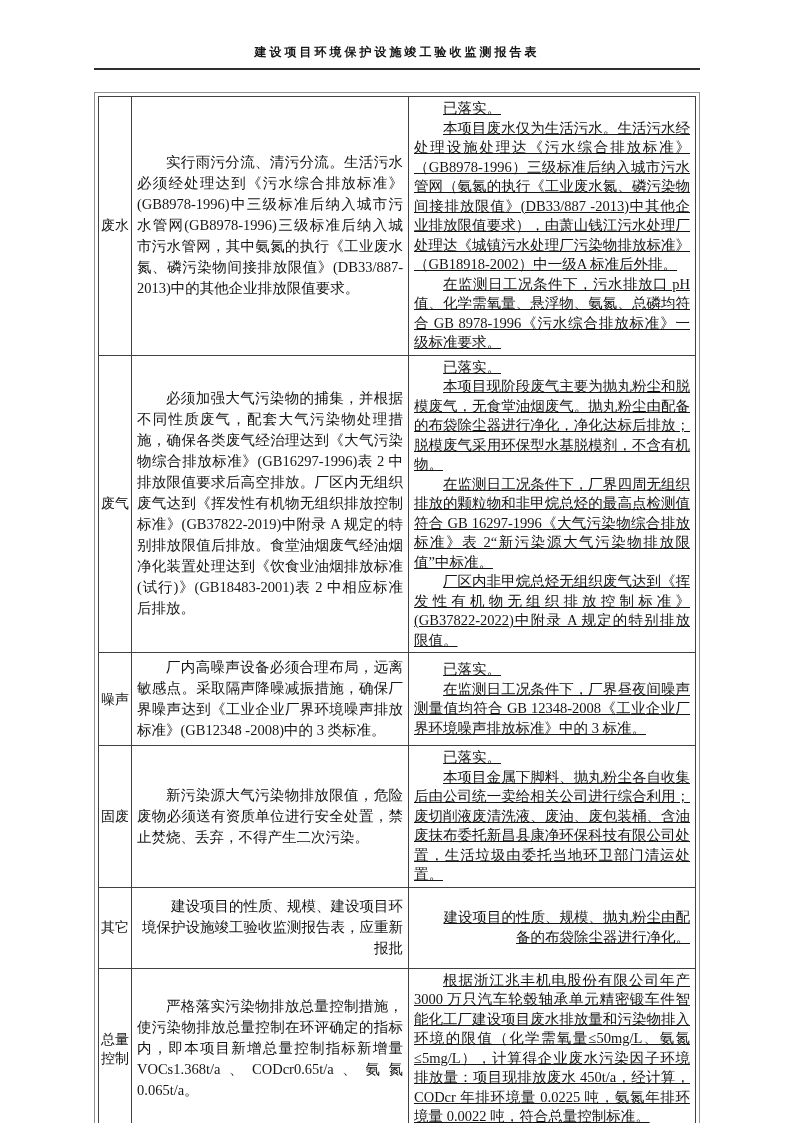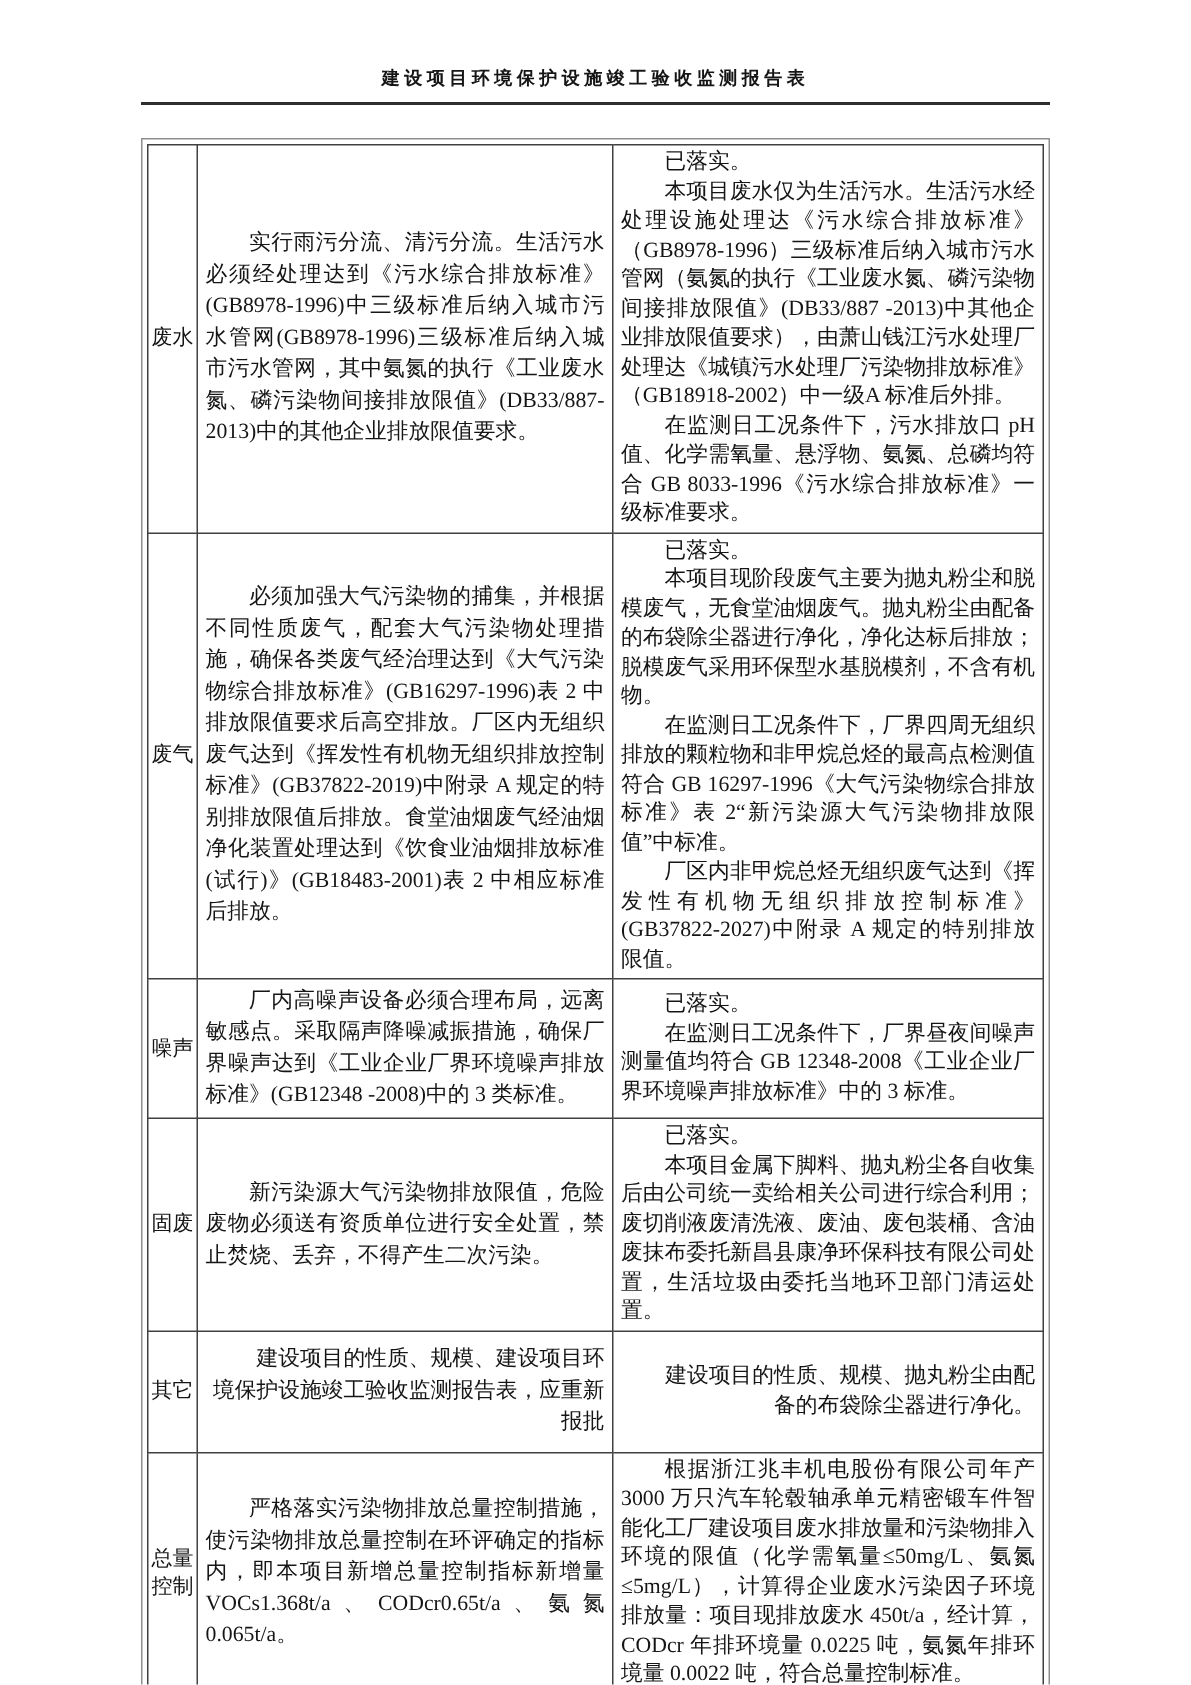--- a/index.html
+++ b/index.html
@@ -38,20 +38,21 @@
   }
   td.measure {
     width: 266px;
     font-size: 14.5px; line-height: 21px;
     text-align: justify;
     margin-left: 13px;
   }
   td.status {
     font-size: 14.5px; line-height: 19.5px;
     text-align: justify;
+    text-decoration: underline;
   }
   td p { margin: 0; text-indent: 2em; }
 
   tr.r1 td { height: 234px; }
   tr.r2 td { height: 222px; }
   tr.r3 td { height: 88px; }
   tr.r4 td { height: 114px; }
   tr.r5 td { height: 76px; text-align: right; }
   tr.r6 td { height: 152px; }
 </style>
@@ -69,34 +70,34 @@
       <tbody>
 
         <tr class="r1">
           <td class="cat">废水</td>
           <td class="measure">
             <p>实行雨污分流、清污分流。生活污水必须经处理达到《污水综合排放标准》(GB8978-1996)中三级标准后纳入城市污水管网(GB8978-1996)三级标准后纳入城市污水管网，其中氨氮的执行《工业废水氮、磷污染物间接排放限值》(DB33/887-2013)中的其他企业排放限值要求。</p>
           </td>
           <td class="status">
             <p>已落实。</p>
             <p>本项目废水仅为生活污水。生活污水经处理设施处理达《污水综合排放标准》（GB8978-1996）三级标准后纳入城市污水管网（氨氮的执行《工业废水氮、磷污染物间接排放限值》(DB33/887 -2013)中其他企业排放限值要求），由萧山钱江污水处理厂处理达《城镇污水处理厂污染物排放标准》（GB18918-2002）中一级A 标准后外排。</p>
-            <p>在监测日工况条件下，污水排放口 pH 值、化学需氧量、悬浮物、氨氮、总磷均符合 GB 8033-1996《污水综合排放标准》一级标准要求。</p>
+            <p>在监测日工况条件下，污水排放口 pH 值、化学需氧量、悬浮物、氨氮、总磷均符合 GB 8978-1996《污水综合排放标准》一级标准要求。</p>
           </td>
         </tr>
 
         <tr class="r2">
           <td class="cat">废气</td>
           <td class="measure">
             <p>必须加强大气污染物的捕集，并根据不同性质废气，配套大气污染物处理措施，确保各类废气经治理达到《大气污染物综合排放标准》(GB16297-1996)表 2 中排放限值要求后高空排放。厂区内无组织废气达到《挥发性有机物无组织排放控制标准》(GB37822-2019)中附录 A 规定的特别排放限值后排放。食堂油烟废气经油烟净化装置处理达到《饮食业油烟排放标准(试行)》(GB18483-2001)表 2 中相应标准后排放。</p>
           </td>
           <td class="status">
             <p>已落实。</p>
             <p>本项目现阶段废气主要为抛丸粉尘和脱模废气，无食堂油烟废气。抛丸粉尘由配备的布袋除尘器进行净化，净化达标后排放；脱模废气采用环保型水基脱模剂，不含有机物。</p>
             <p>在监测日工况条件下，厂界四周无组织排放的颗粒物和非甲烷总烃的最高点检测值符合 GB 16297-1996《大气污染物综合排放标准》表 2“新污染源大气污染物排放限值”中标准。</p>
-            <p>厂区内非甲烷总烃无组织废气达到《挥发性有机物无组织排放控制标准》(GB37822-2027)中附录 A 规定的特别排放限值。</p>
+            <p>厂区内非甲烷总烃无组织废气达到《挥发性有机物无组织排放控制标准》(GB37822-2022)中附录 A 规定的特别排放限值。</p>
           </td>
         </tr>
 
         <tr class="r3">
           <td class="cat">噪声</td>
           <td class="measure">
             <p>厂内高噪声设备必须合理布局，远离敏感点。采取隔声降噪减振措施，确保厂界噪声达到《工业企业厂界环境噪声排放标准》(GB12348 -2008)中的 3 类标准。</p>
           </td>
           <td class="status">
             <p>已落实。</p>

